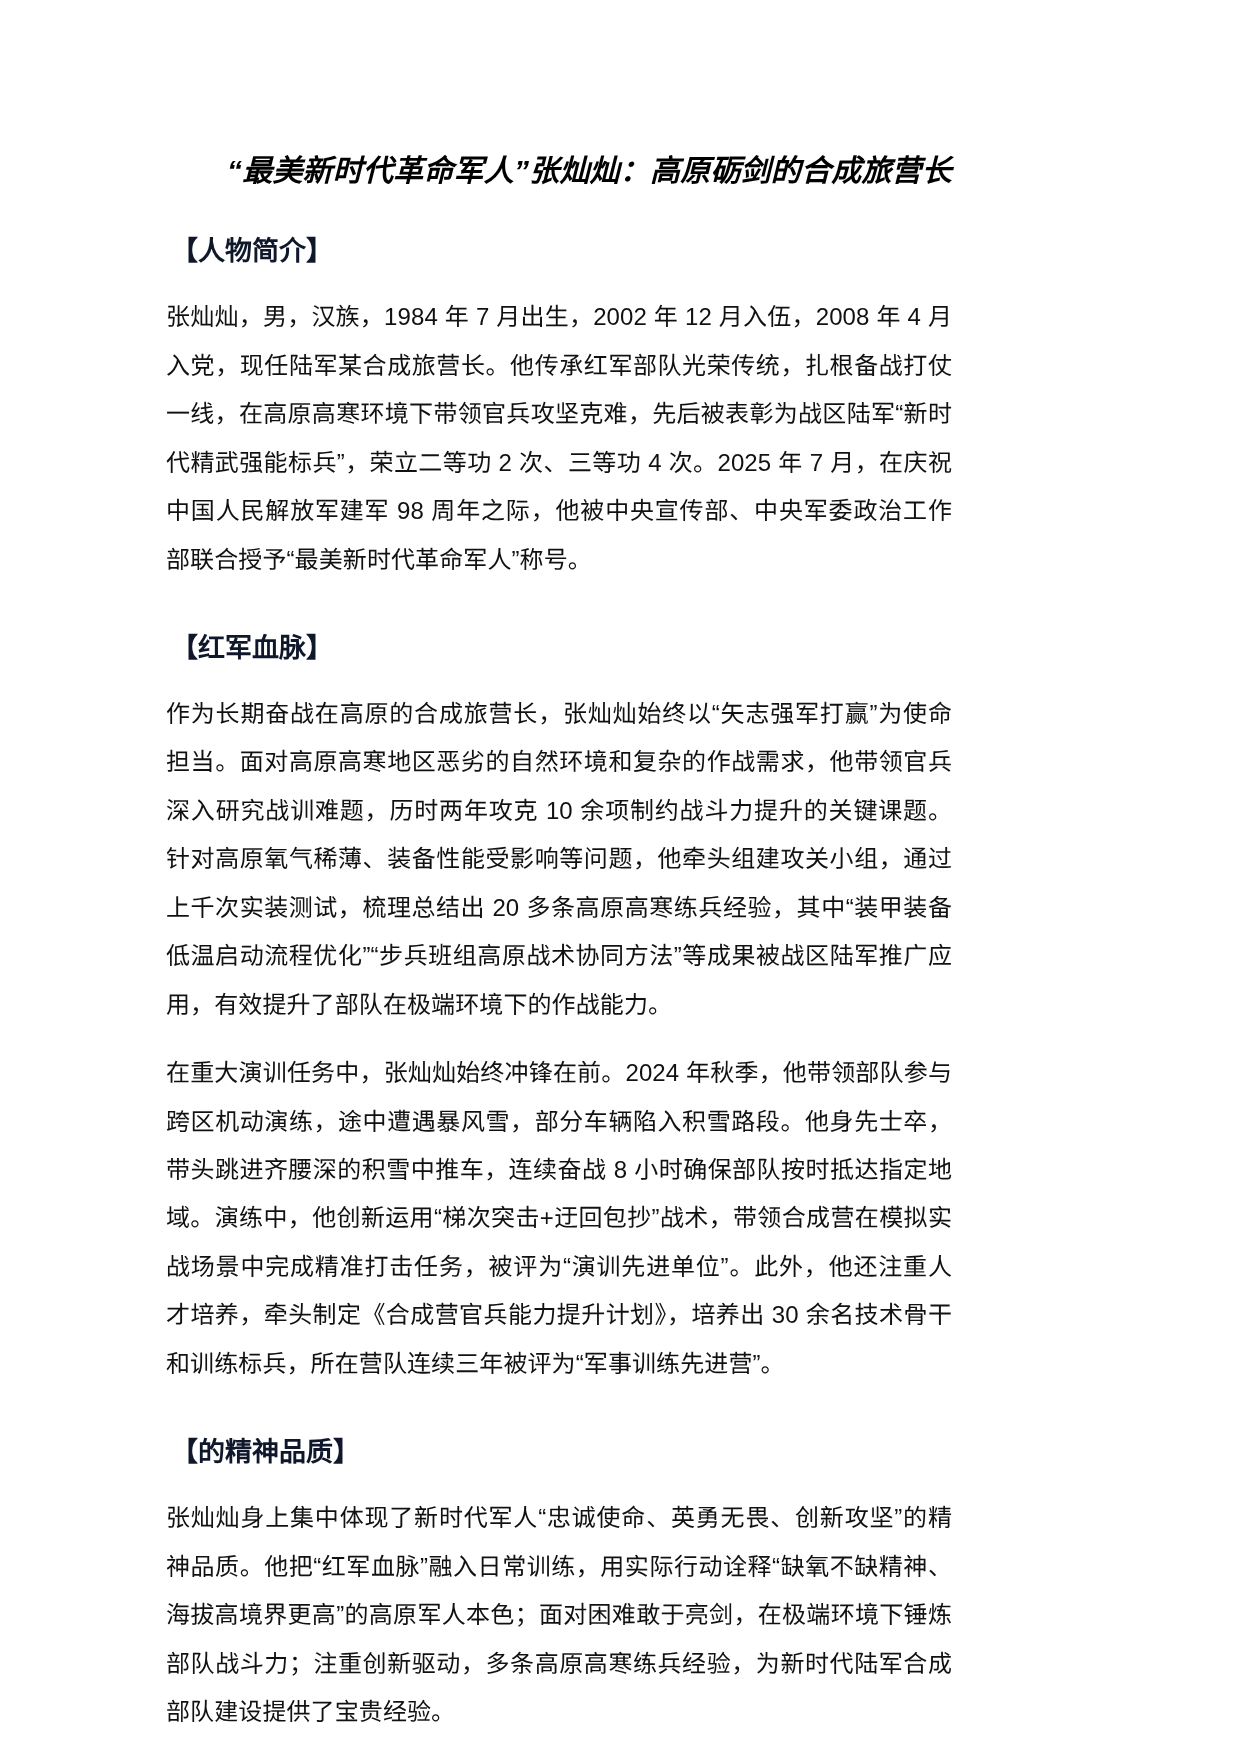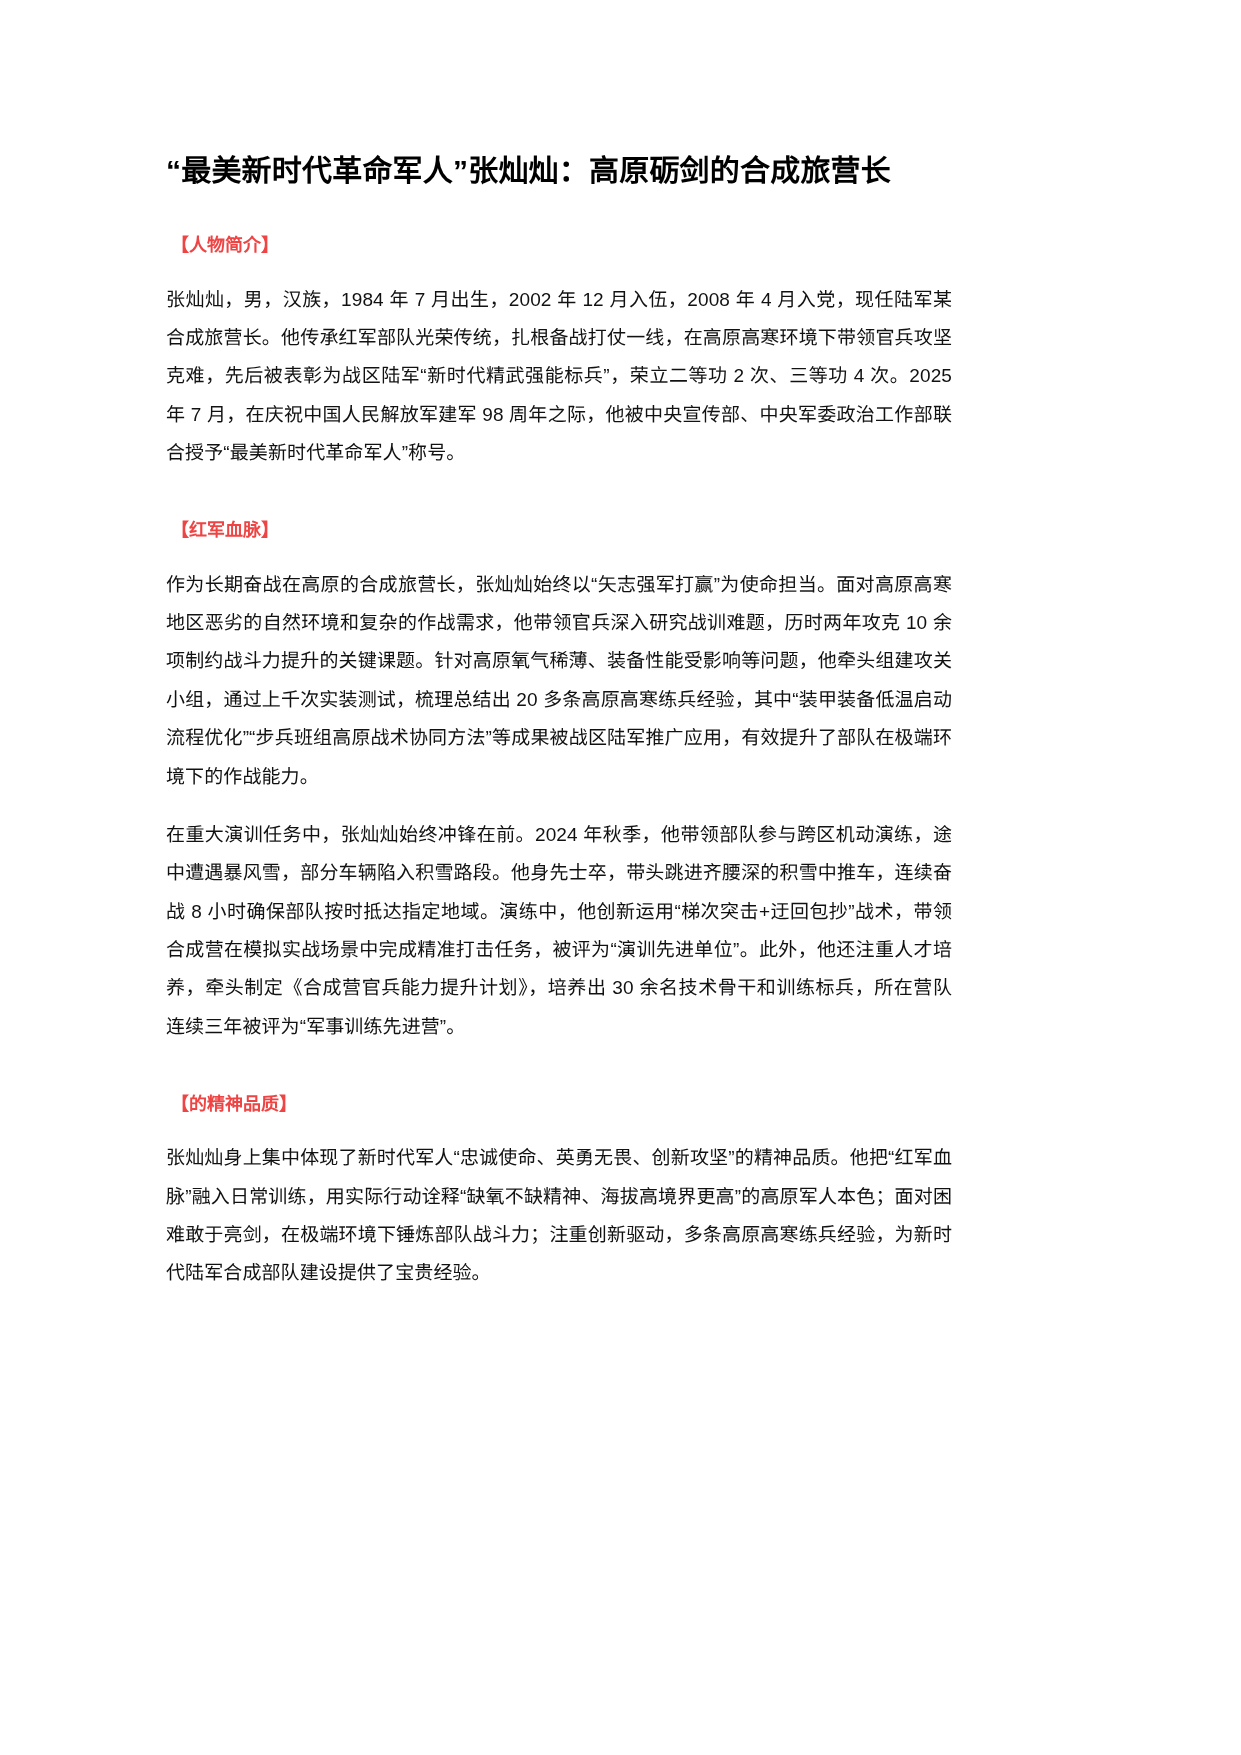--- a/index.html
+++ b/index.html
@@ -26,36 +26,37 @@
     left: 166px;
     top: 150px;
     width: 786px;
   }
   .doc-title {
     font-size: 30px;
     font-weight: 700;
     line-height: 1.38;
     letter-spacing: 0.2px;
     margin: 0 0 42px 0;
-    text-align: left;
+    text-align: right;
     color: #000000;
+    font-style: italic;
   }
   .section-heading {
-    font-size: 18px;
+    font-size: 27px;
     font-weight: 700;
     line-height: 1.4;
     margin: 14px 0 22px 0;
     padding-left: 5px;
-    color: #ef4444;
+    color: #0f172a;
   }
   .section-heading.spaced-top {
     margin-top: 46px;
   }
   .para {
-    font-size: 19px;
+    font-size: 24px;
     line-height: 2.02;
     margin: 0 0 20px 0;
     text-align: justify;
     text-justify: inter-ideograph;
     color: #111111;
     letter-spacing: 0.1px;
   }
   .para:last-child {
     margin-bottom: 0;
   }

